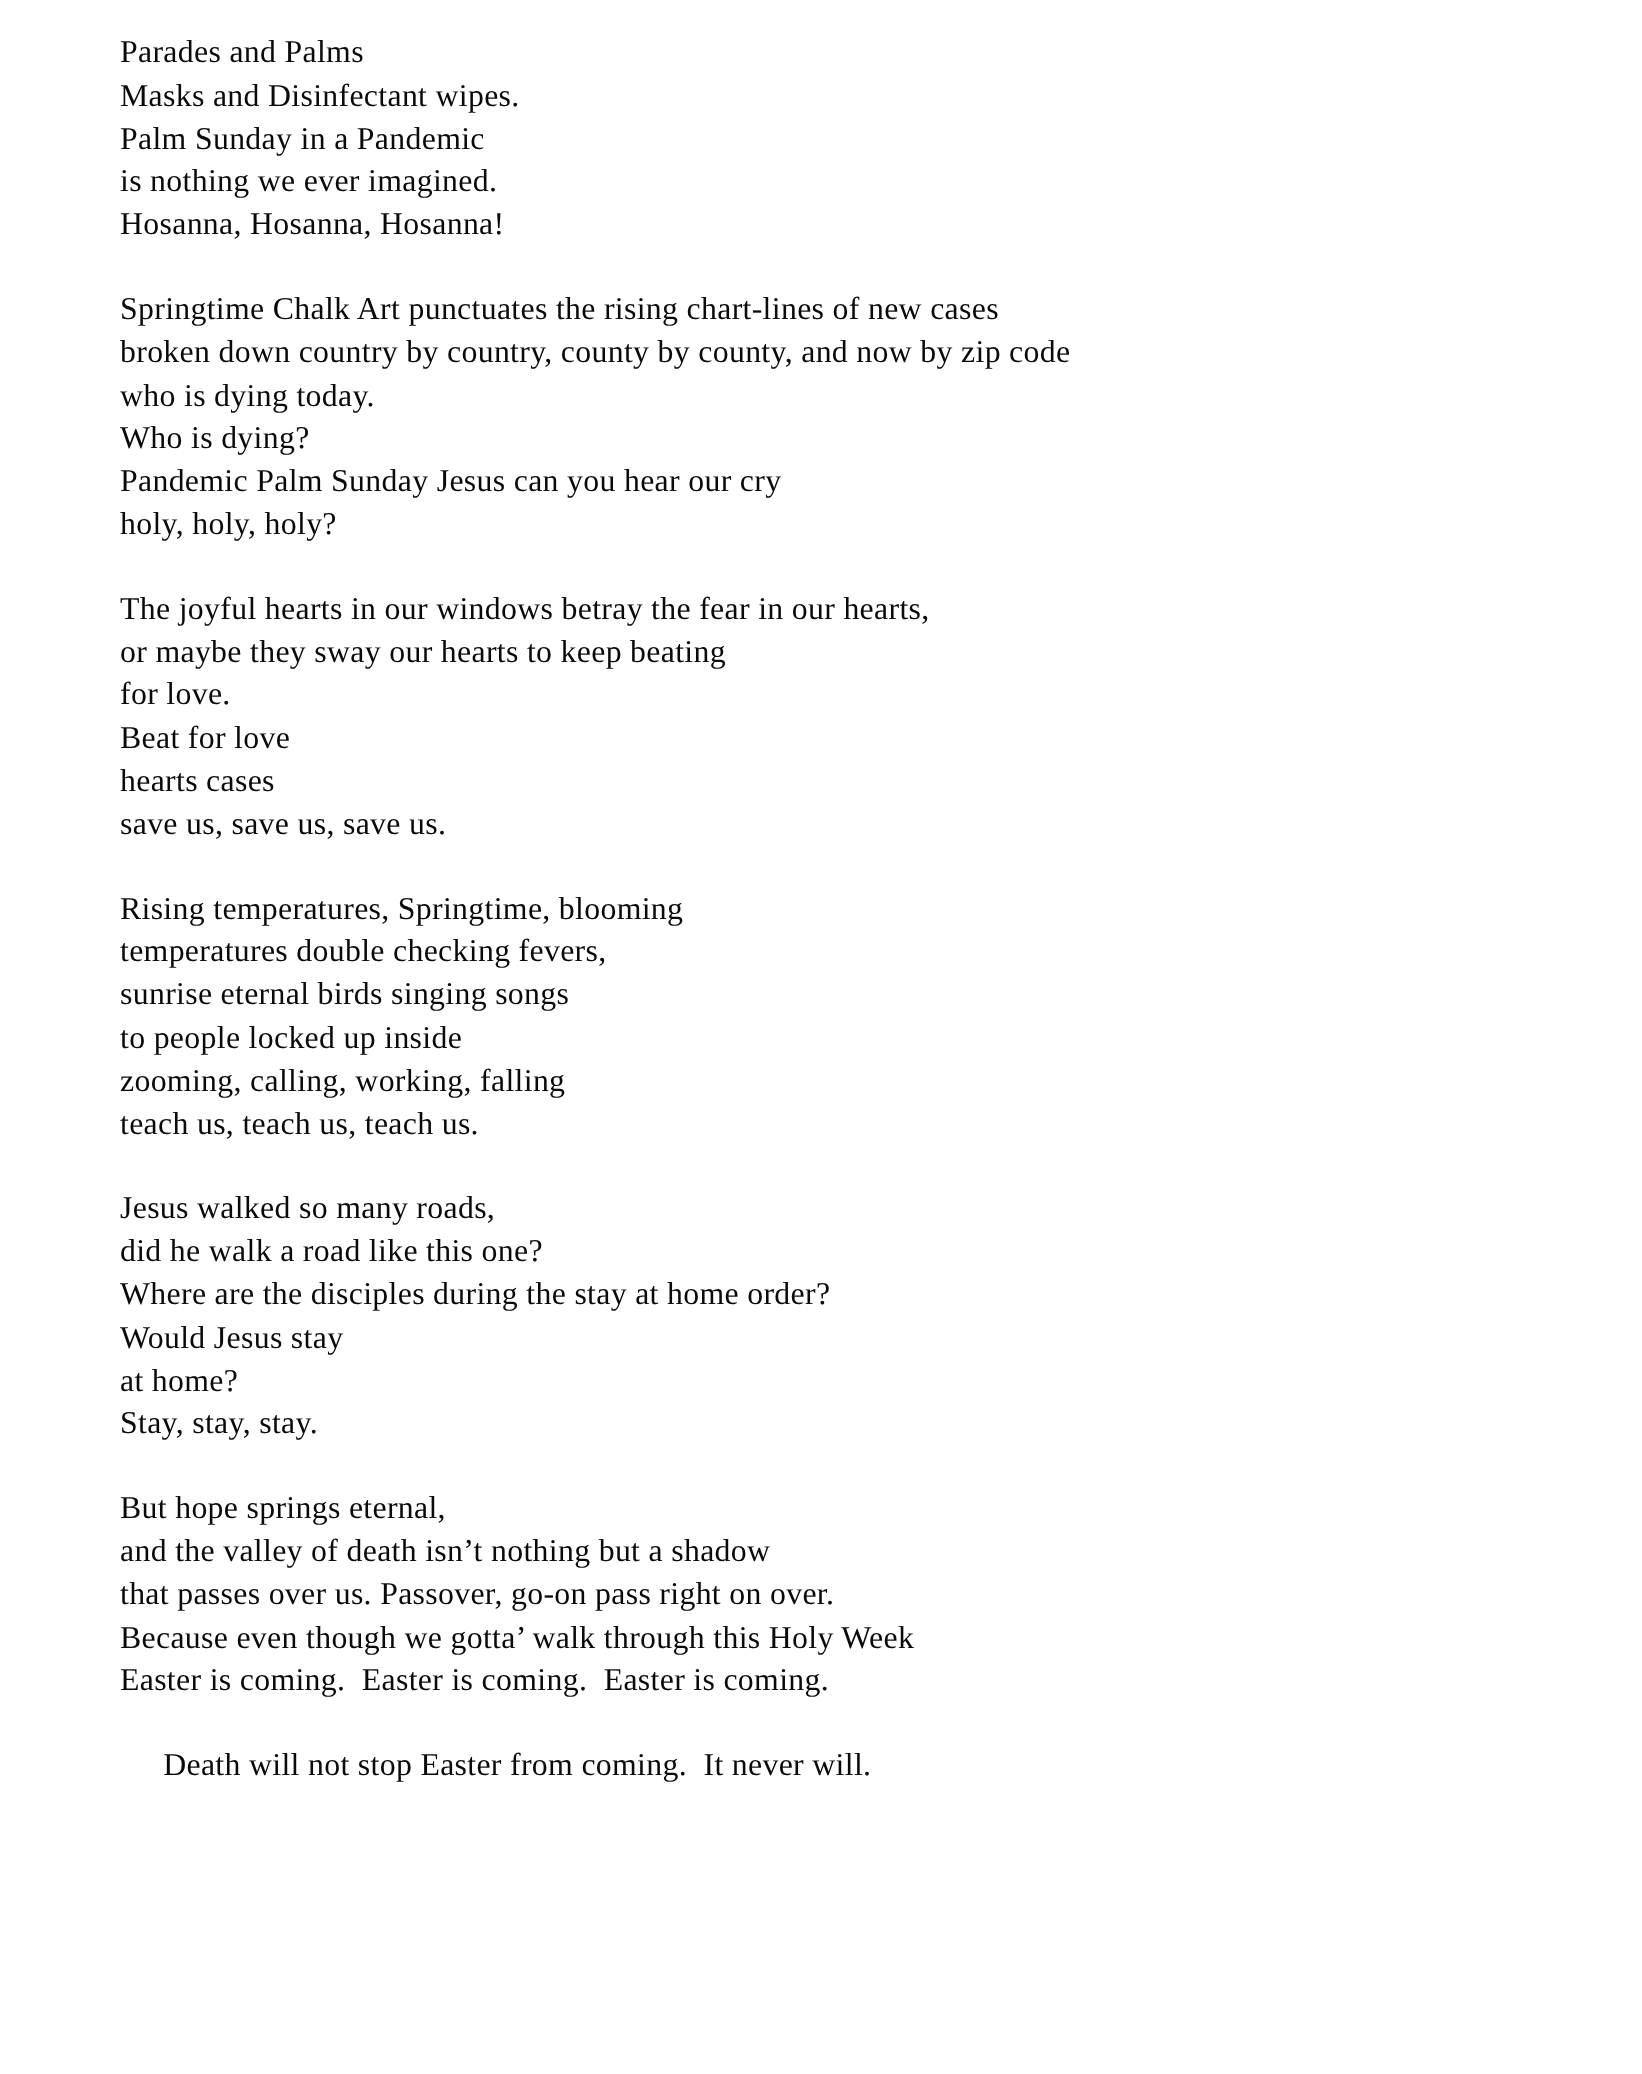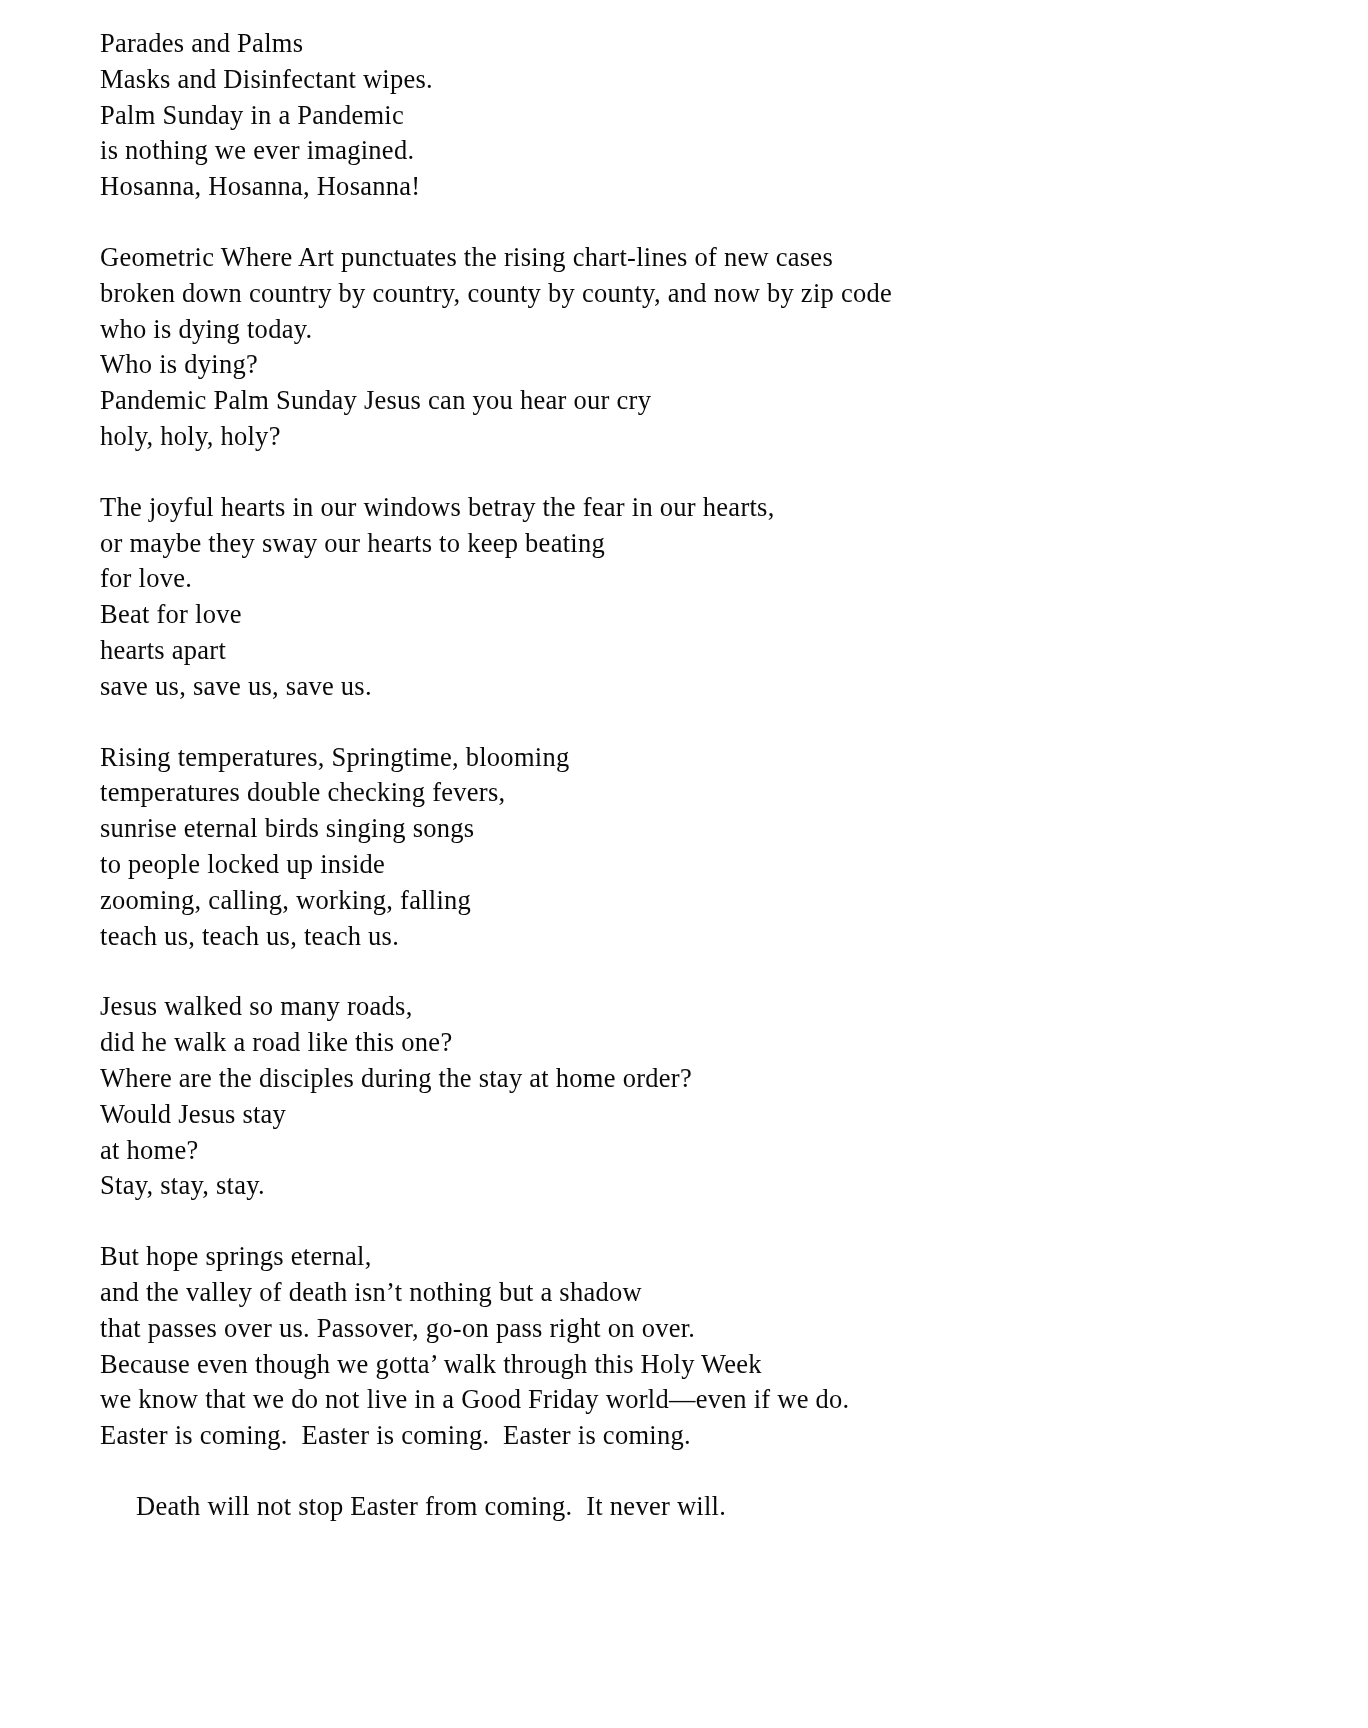--- a/index.html
+++ b/index.html
@@ -58,34 +58,34 @@
 
     <div class="stanza">
       <span class="line">Parades and Palms</span>
       <span class="line">Masks and Disinfectant wipes.</span>
       <span class="line">Palm Sunday in a Pandemic</span>
       <span class="line">is nothing we ever imagined.</span>
       <span class="line">Hosanna, Hosanna, Hosanna!</span>
     </div>
 
     <div class="stanza">
-      <span class="line">Geometric Where Art punctuates the rising chart-lines of new cases</span>
+      <span class="line">Springtime Chalk Art punctuates the rising chart-lines of new cases</span>
       <span class="line">broken down country by country, county by county, and now by zip code</span>
       <span class="line">who is dying today.</span>
       <span class="line">Who is dying?</span>
       <span class="line">Pandemic Palm Sunday Jesus can you hear our cry</span>
       <span class="line">holy, holy, holy?</span>
     </div>
 
     <div class="stanza">
       <span class="line">The joyful hearts in our windows betray the fear in our hearts,</span>
       <span class="line">or maybe they sway our hearts to keep beating</span>
       <span class="line">for love.</span>
       <span class="line">Beat for love</span>
-      <span class="line">hearts apart</span>
+      <span class="line">hearts cases</span>
       <span class="line">save us, save us, save us.</span>
     </div>
 
     <div class="stanza">
       <span class="line">Rising temperatures, Springtime, blooming</span>
       <span class="line">temperatures double checking fevers,</span>
       <span class="line">sunrise eternal birds singing songs</span>
       <span class="line">to people locked up inside</span>
       <span class="line">zooming, calling, working, falling</span>
       <span class="line">teach us, teach us, teach us.</span>
@@ -98,21 +98,20 @@
       <span class="line">Would Jesus stay</span>
       <span class="line">at home?</span>
       <span class="line">Stay, stay, stay.</span>
     </div>
 
     <div class="stanza">
       <span class="line">But hope springs eternal,</span>
       <span class="line">and the valley of death isn’t nothing but a shadow</span>
       <span class="line">that passes over us. Passover, go-on pass right on over.</span>
       <span class="line">Because even though we gotta’ walk through this Holy Week</span>
-      <span class="line">we know that we do not live in a Good Friday world—even if we do.</span>
       <span class="line">Easter is coming.  Easter is coming.  Easter is coming.</span>
     </div>
 
     <div class="stanza">
       <span class="line">Death will not stop Easter from coming.  It never will.</span>
     </div>
 
   </div>
 </div>
 

